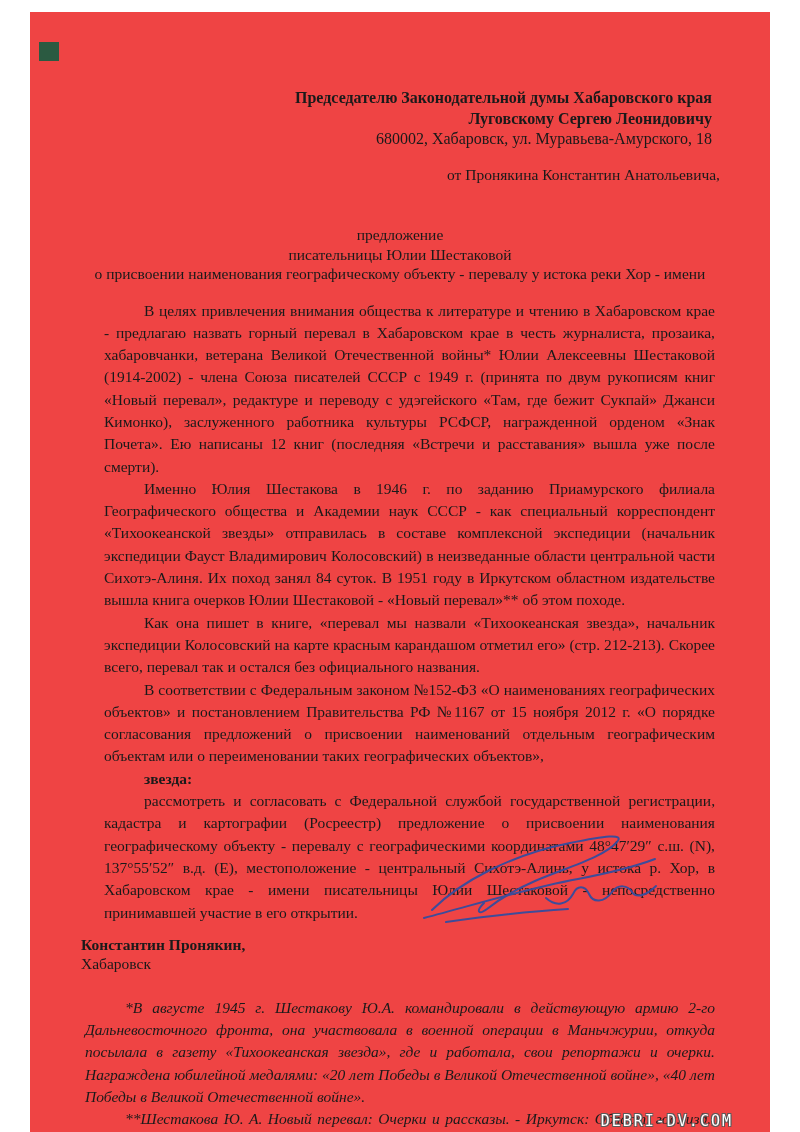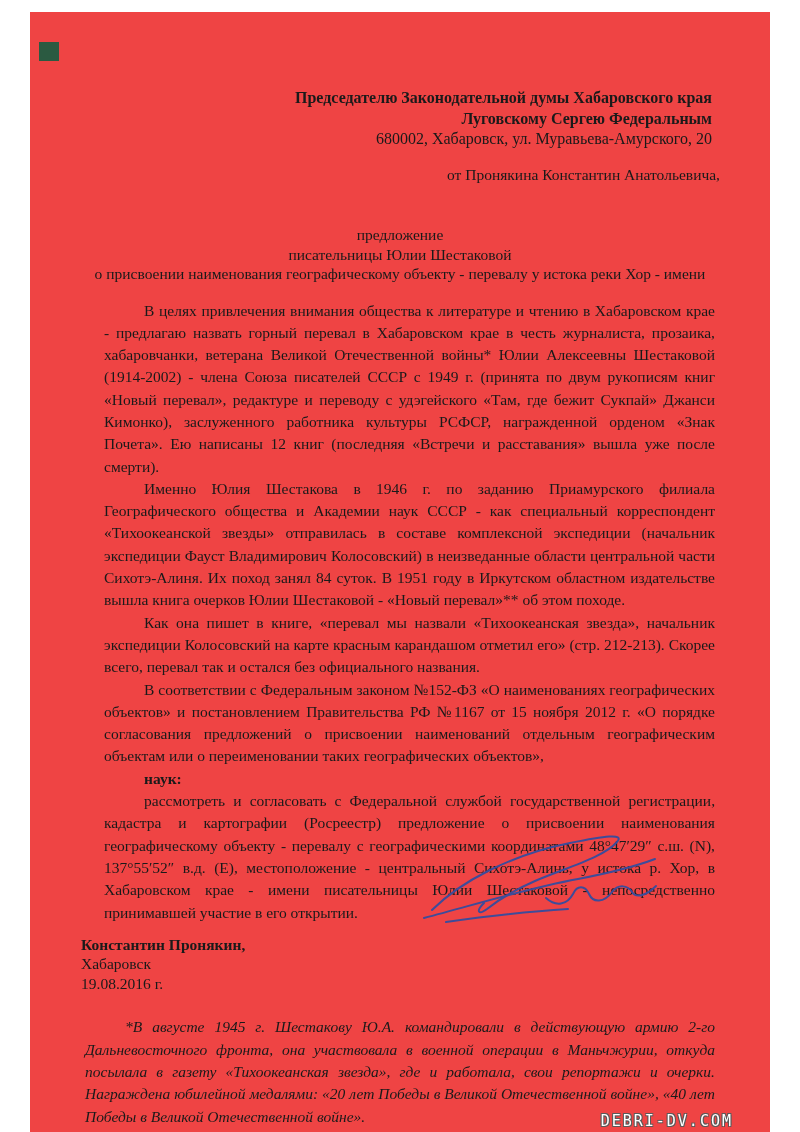--- a/index.html
+++ b/index.html
@@ -96,47 +96,46 @@
 </style>
 </head>
 <body>
 
 <div class="page">
 
   <div class="corner-mark" style="background: rgb(43, 90, 65);"></div>
 
   <div class="recipient-block">
     <div class="bold">Председателю Законодательной думы Хабаровского края</div>
-    <div class="bold">Луговскому Сергею Федеральным</div>
-    <div>680002, Хабаровск, ул. Муравьева-Амурского, 20</div>
+    <div class="bold">Луговскому Сергею Леонидовичу</div>
+    <div>680002, Хабаровск, ул. Муравьева-Амурского, 18</div>
   </div>
 
   <div class="sender-block">
     <div>от Пронякина Константин Анатольевича,</div>
   </div>
 
   <div class="subject-block">
     <div>предложение</div>
     <div>писательницы Юлии Шестаковой</div>
     <div>о присвоении наименования географическому объекту - перевалу у истока реки Хор - имени</div>
   </div>
 
   <div class="body-block">
     <p>В целях привлечения внимания общества к литературе и чтению в Хабаровском крае - предлагаю назвать горный перевал в Хабаровском крае в честь журналиста, прозаика, хабаровчанки, ветерана Великой Отечественной войны* Юлии Алексеевны Шестаковой (1914-2002) - члена Союза писателей СССР с 1949 г. (принята по двум рукописям книг «Новый перевал», редактуре и переводу с удэгейского «Там, где бежит Сукпай» Джанси Кимонко), заслуженного работника культуры РСФСР, награжденной орденом «Знак Почета». Ею написаны 12 книг (последняя «Встречи и расставания» вышла уже после смерти).</p>
     <p>Именно Юлия Шестакова в 1946 г. по заданию Приамурского филиала Географического общества и Академии наук СССР - как специальный корреспондент «Тихоокеанской звезды» отправилась в составе комплексной экспедиции (начальник экспедиции Фауст Владимирович Колосовский) в неизведанные области центральной части Сихотэ-Алиня. Их поход занял 84 суток. В 1951 году в Иркутском областном издательстве вышла книга очерков Юлии Шестаковой - «Новый перевал»** об этом походе.</p>
     <p>Как она пишет в книге, «перевал мы назвали «Тихоокеанская звезда», начальник экспедиции Колосовский на карте красным карандашом отметил его» (стр. 212-213). Скорее всего, перевал так и остался без официального названия.</p>
     <p>В соответствии с Федеральным законом №152-ФЗ «О наименованиях географических объектов» и постановлением Правительства РФ №1167 от 15 ноября 2012 г. «О порядке согласования предложений о присвоении наименований отдельным географическим объектам или о переименовании таких географических объектов»,</p>
-    <p class="request-line">наук:</p>
+    <p class="request-line">звезда:</p>
     <p>рассмотреть и согласовать с Федеральной службой государственной регистрации, кадастра и картографии (Росреестр) предложение о присвоении наименования географическому объекту - перевалу с географическими координатами 48°47′29″ с.ш. (N), 137°55′52″ в.д. (Е), местоположение - центральный Сихотэ-Алинь, у истока р. Хор, в Хабаровском крае - имени писательницы Юлии Шестаковой - непосредственно принимавшей участие в его открытии.</p>
   </div>
 
   <div class="signoff-block">
     <div class="signoff-name">Константин Пронякин,</div>
     <div>Хабаровск</div>
-    <div>19.08.2016 г.</div>
   </div>
 
   <div class="signature-wrap">
     <svg width="262" height="96" viewBox="0 0 262 96">
       <g fill="none" stroke-width="2" stroke-linecap="round" class="ink" stroke="#3d4c9a">
         <path d="M 14 82 C 42 54, 92 27, 152 15 C 186 8, 207 5, 199 14 C 186 29, 150 39, 117 53 C 94 63, 79 73, 69 81 C 61 87, 57 84, 66 75"></path>
         <path d="M 6 90 C 56 77, 106 61, 160 51 C 191 45, 216 39, 237 31"></path>
         <path d="M 128 70 C 138 79, 149 77, 155 66 C 159 57, 167 57, 171 66 C 175 75, 186 75, 194 64 C 200 56, 210 57, 214 64 C 218 71, 229 67, 238 58"></path>
         <path d="M 28 94 C 78 87, 118 83, 150 81"></path>
       </g>

